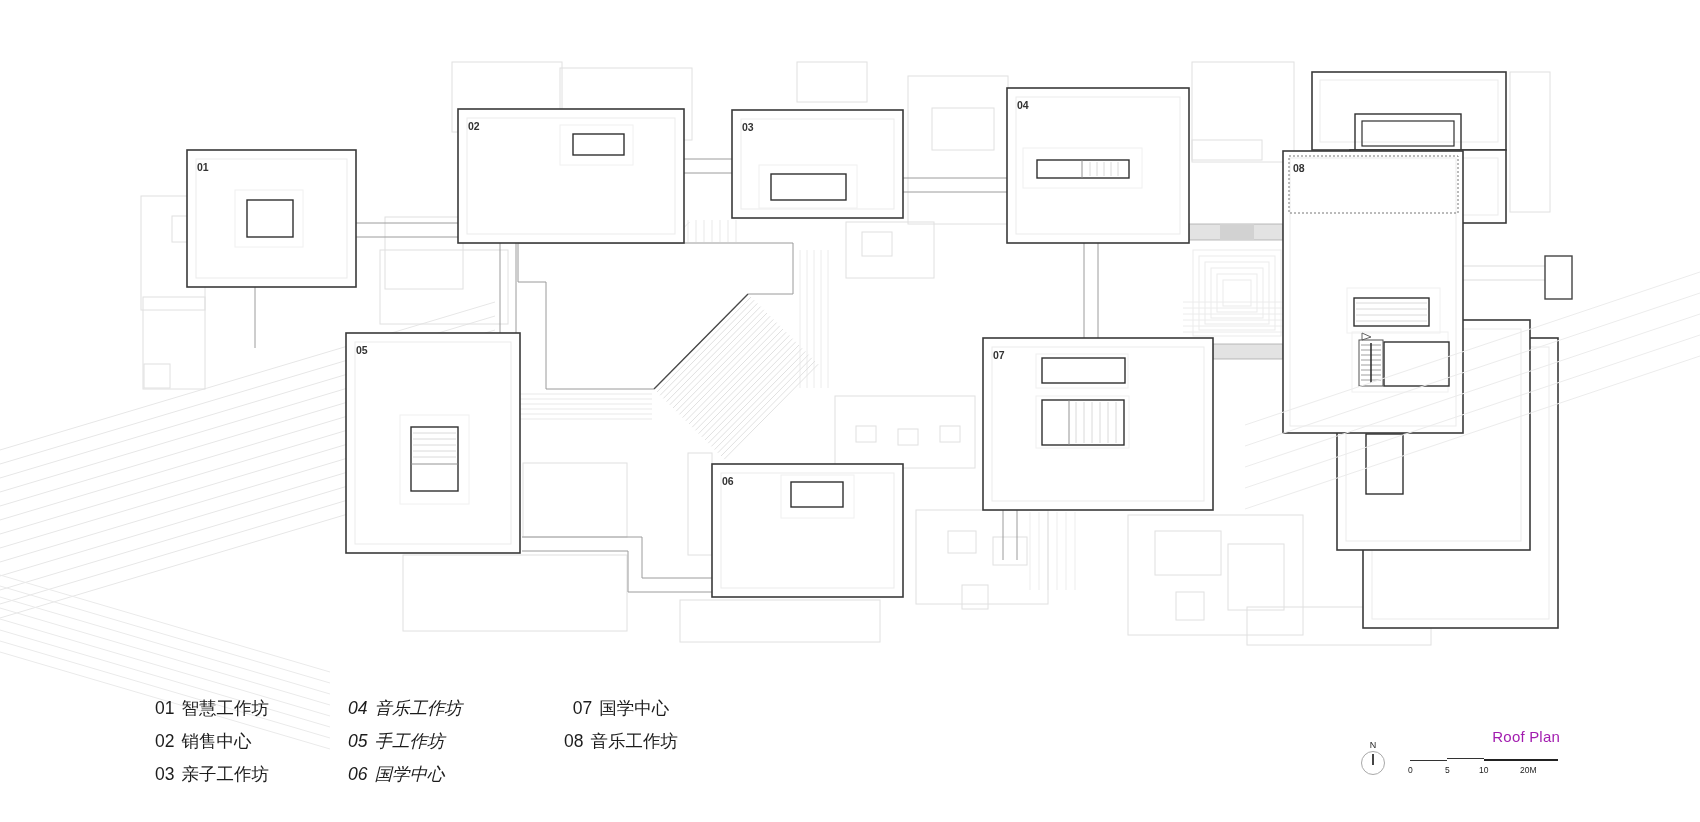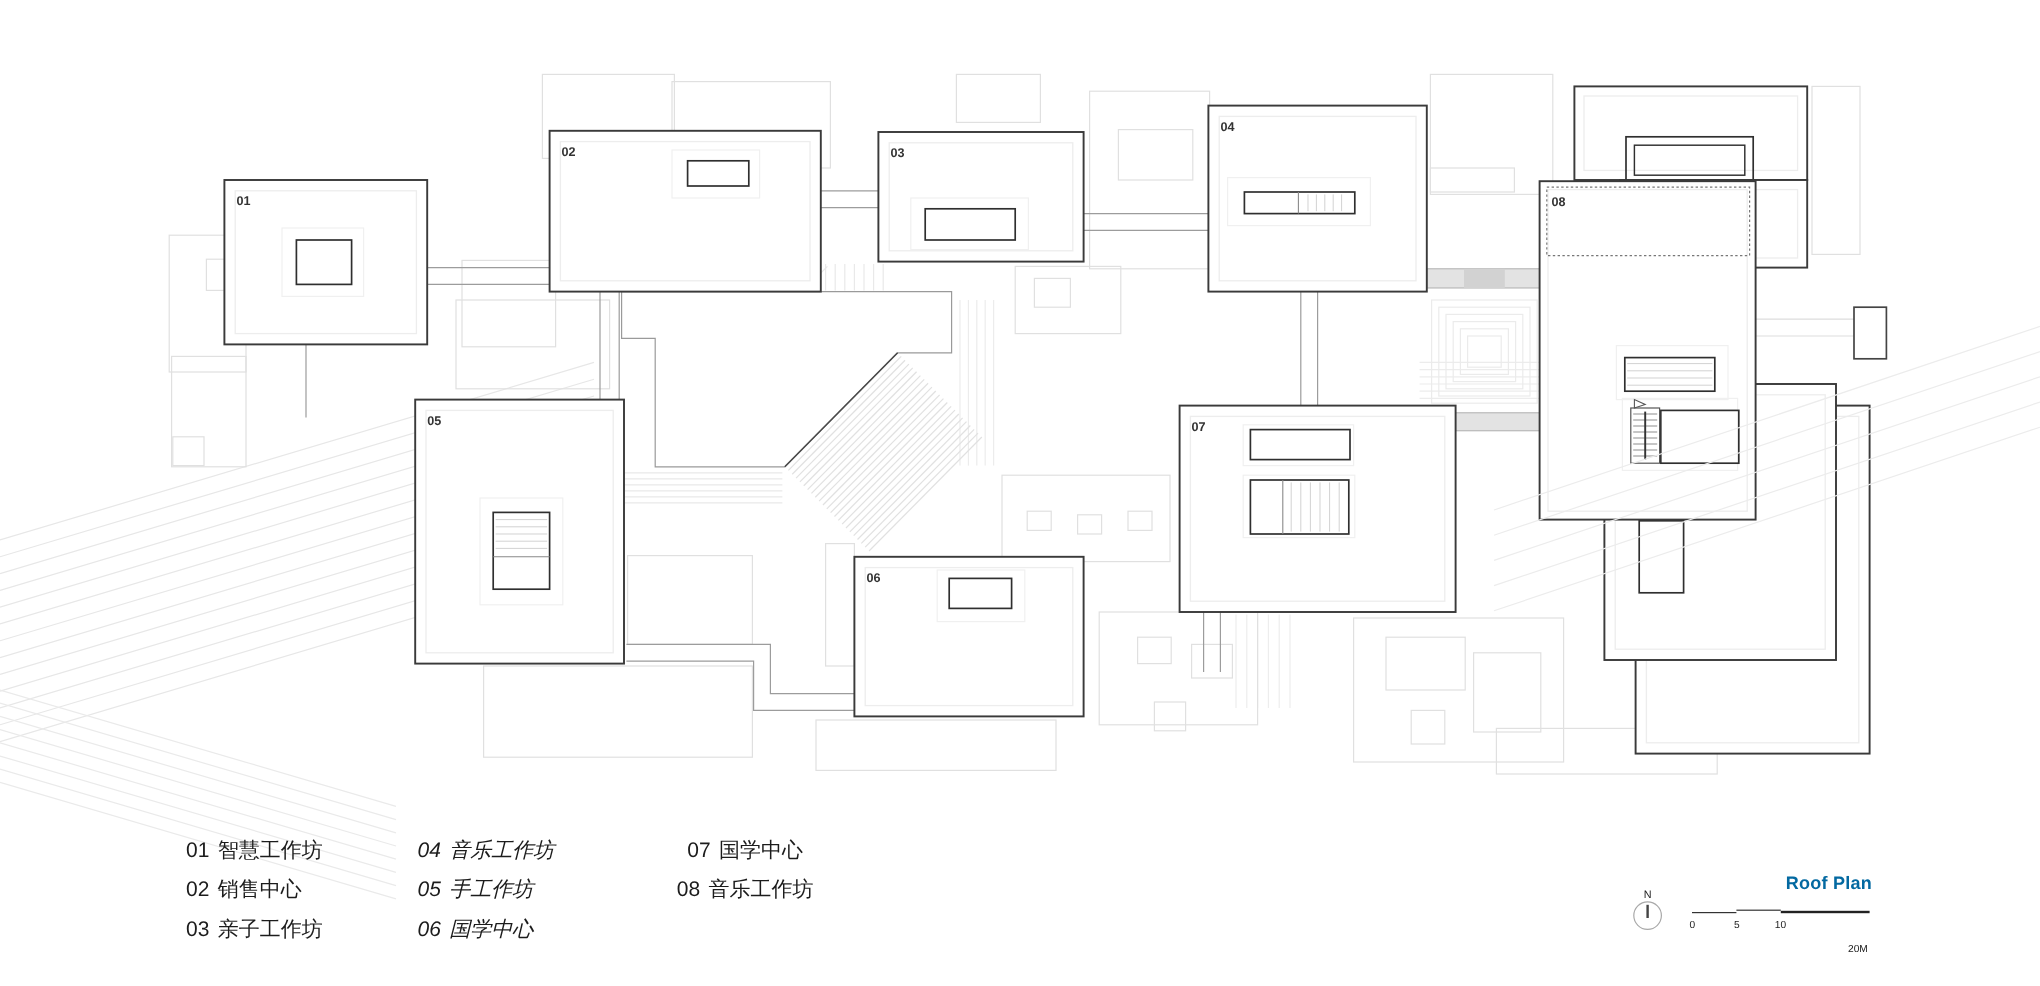--- a/index.html
+++ b/index.html
@@ -9,32 +9,32 @@
   
   .legend{position:absolute;left:143px;top:692px;color:#1c1c1c;font-size:17.5px;}
   .legend-col{position:absolute;top:0;white-space:nowrap;}
   .legend-col.c1{left:12px;}
   .legend-col.c2{left:205px;font-style:italic;}
   .legend-col.c3{left:421px;text-align:center;}
   .legend-row{height:33px;line-height:33px;}
   .legend-num{display:inline-block;margin-right:7px;}
   
   .plan-title{position:absolute;left:1420px;top:728px;width:140px;text-align:right;
-              font-weight:bold;font-size:15px;color:#0369a1;letter-spacing:.2px;}
+              font-weight:normal;font-size:15px;color:#a21caf;letter-spacing:.2px;}
   .north{position:absolute;left:1358px;top:740px;width:30px;text-align:center;color:#222;}
   .north-n{font-size:9px;line-height:10px;display:block;}
   .north-circle{width:22px;height:22px;border:1px solid #a9a9a9;border-radius:50%;margin:1px auto 0;}
   .north-needle{width:1.5px;height:11px;background:#444;margin:2px auto 0;}
   .scalebar{position:absolute;left:1400px;top:752px;width:170px;height:28px;color:#222;}
   .scalebar .seg{position:absolute;height:0;}
   .seg1{left:10px;width:37px;top:8px;border-top:1px solid #333;}
   .seg2{left:47px;width:37px;top:6px;border-top:1px solid #333;}
   .seg3{left:84px;width:74px;top:7px;border-top:2px solid #222;}
   .scalebar .lab{position:absolute;top:13px;font-size:8.5px;}
-  .lab0{left:8px;} .lab5{left:45px;} .lab10{left:79px;text-align:right;} .lab20{left:140px;margin-top:20px;}
+  .lab0{left:8px;} .lab5{left:45px;} .lab10{left:79px;text-align:right;} .lab20{left:120px;}
 </style>
 </head>
 <body>
 
 <div class="stage">
 
   <svg id="plan-svg" class="plan-svg" width="1700" height="822" viewBox="0 0 1700 822">
       <g>
         <line x1="0" y1="450" x2="495" y2="302" stroke="#e7e7e7" stroke-width="1"></line>
         <line x1="0" y1="464" x2="495" y2="316" stroke="#e7e7e7" stroke-width="1"></line>

